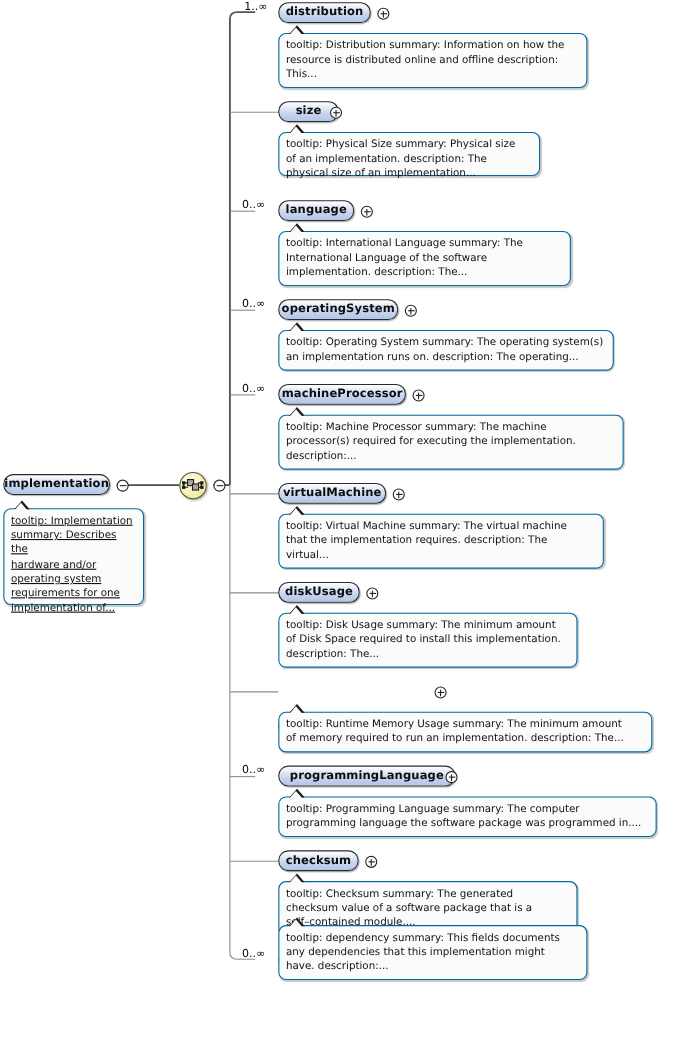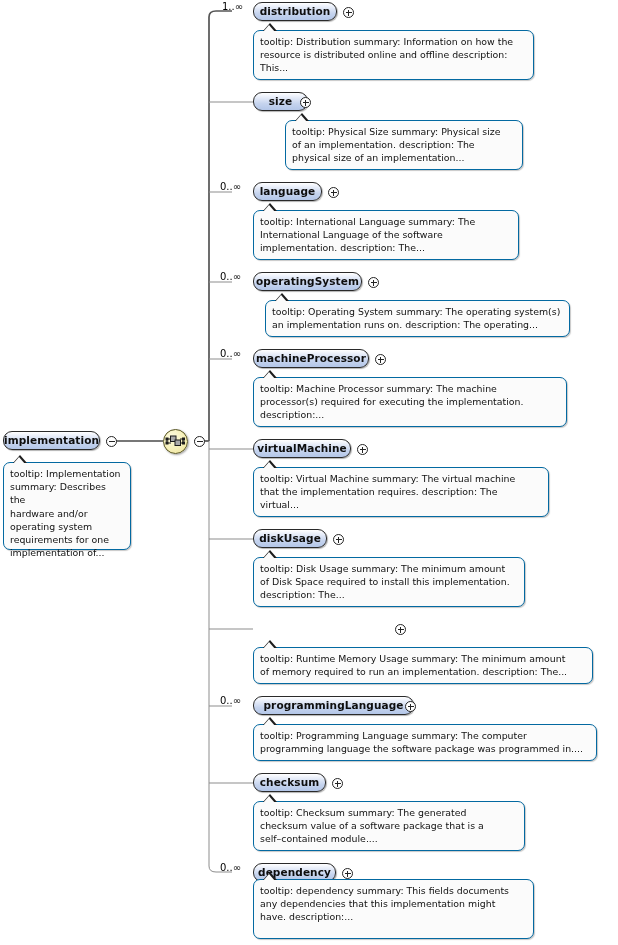--- a/index.html
+++ b/index.html
@@ -162,21 +162,21 @@
     <line x1="209" y1="629" x2="253" y2="629" stroke="#8d8d8d" stroke-width="1"></line>
     <line x1="209" y1="706" x2="232" y2="706" stroke="#8d8d8d" stroke-width="1"></line>
     <line x1="209" y1="783" x2="253" y2="783" stroke="#8d8d8d" stroke-width="1"></line>
   </svg>
 
   <div class="node" style="left:3px; top:431px; width:97px;">
     <span class="node-label">implementation</span>
   </div>
   <div class="expander" style="left:106px; top:436px;"></div>
 
-  <div class="tooltip" style="left:3px; top:462px; width:128px; height:88px;">
+  <div class="tooltip" style="left:3px; top:462px; width:128px; height:88px;text-decoration:underline;">
     <span class="ptr-out"></span>
     <span class="ptr-in"></span>
     <span class="tt-text">tooltip: Implementation
 summary: Describes the
 hardware and/or
 operating system
 requirements for one
 implementation of...</span>
   </div>
 
@@ -212,21 +212,21 @@
         <span class="ptr-out"></span>
         <span class="ptr-in"></span>
         <span class="tt-text">tooltip: Distribution summary: Information on how the
 resource is distributed online and offline description:
 This...</span>
       </div>
       <div class="node" style="left: 253px; top: 92px; width: 55px;">
         <span class="node-label">size</span>
       </div>
       <div class="expander plus" style="left: 300px; top: 97px;"></div>
-      <div class="tooltip" style="left: 253px; top: 120px; width: 238px; height: 50px; margin-left: 32px;">
+      <div class="tooltip" style="left: 253px; top: 120px; width: 238px; height: 40px;">
         <span class="ptr-out"></span>
         <span class="ptr-in"></span>
         <span class="tt-text">tooltip: Physical Size summary: Physical size
 of an implementation. description: The
 physical size of an implementation...</span>
       </div>
       <div class="card" style="left: 220px; top: 182px;">0..∞</div>
       <div class="node" style="left: 253px; top: 182px; width: 69px;">
         <span class="node-label">language</span>
       </div>
@@ -236,21 +236,21 @@
         <span class="ptr-in"></span>
         <span class="tt-text">tooltip: International Language summary: The
 International Language of the software
 implementation. description: The...</span>
       </div>
       <div class="card" style="left: 220px; top: 272px;">0..∞</div>
       <div class="node" style="left: 253px; top: 272px; width: 109px;">
         <span class="node-label">operatingSystem</span>
       </div>
       <div class="expander plus" style="left: 368px; top: 277px;"></div>
-      <div class="tooltip" style="left: 265px; top: 300px; width: 305px; height: 37px;">
+      <div class="tooltip" style="left: 253px; top: 300px; width: 305px; height: 37px;">
         <span class="ptr-out"></span>
         <span class="ptr-in"></span>
         <span class="tt-text">tooltip: Operating System summary: The operating system(s)
 an implementation runs on. description: The operating...</span>
       </div>
       <div class="card" style="left: 220px; top: 349px;">0..∞</div>
       <div class="node" style="left: 253px; top: 349px; width: 116px;">
         <span class="node-label">machineProcessor</span>
       </div>
       <div class="expander plus" style="left: 375px; top: 354px;"></div>
@@ -313,21 +313,21 @@
         <span class="ptr-in"></span>
         <span class="tt-text">tooltip: Checksum summary: The generated
 checksum value of a software package that is a
 self–contained module....</span>
       </div>
       <div class="card" style="left: 220px; top: 863px;">0..∞</div>
       <div class="node" style="left: 253px; top: 863px; width: 83px;">
         <span class="node-label">dependency</span>
       </div>
       <div class="expander plus" style="left: 342px; top: 868px;"></div>
-      <div class="tooltip" style="left: 253px; top: 879px; width: 281px; height: 60px;">
+      <div class="tooltip" style="left: 253px; top: 841px; width: 281px; height: 50px;">
         <span class="ptr-out"></span>
         <span class="ptr-in"></span>
         <span class="tt-text">tooltip: dependency summary: This fields documents
 any dependencies that this implementation might
 have. description:...</span>
       </div>
     </div>
 
 </div>
 

